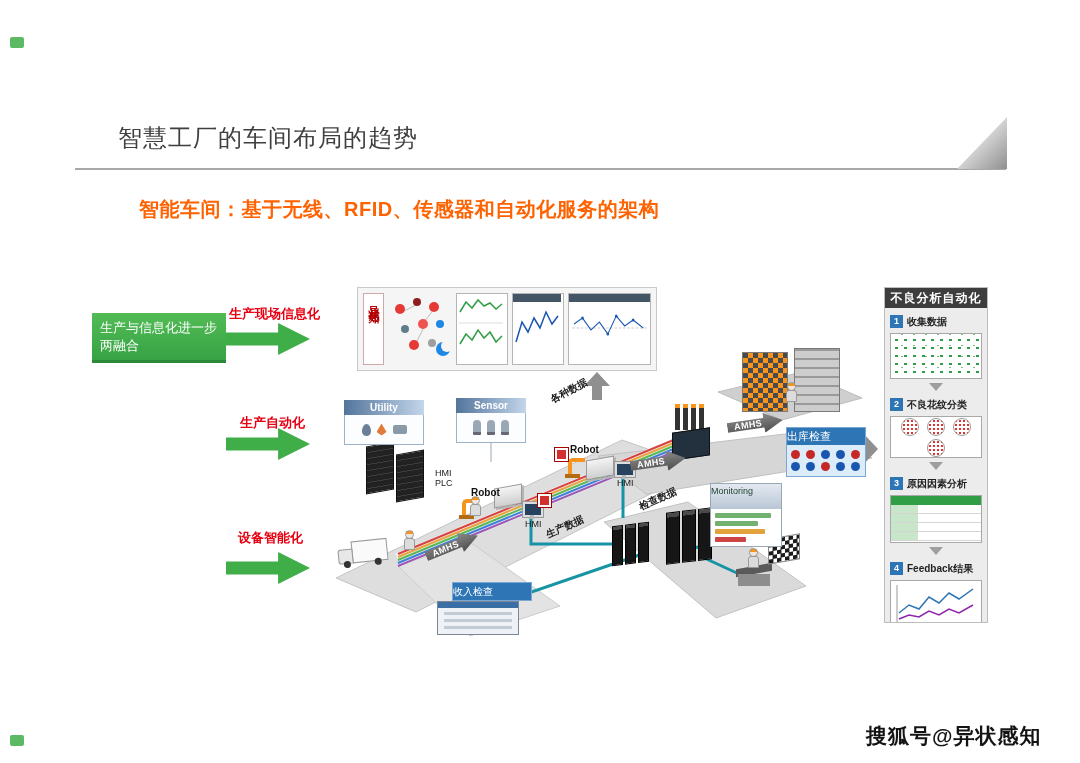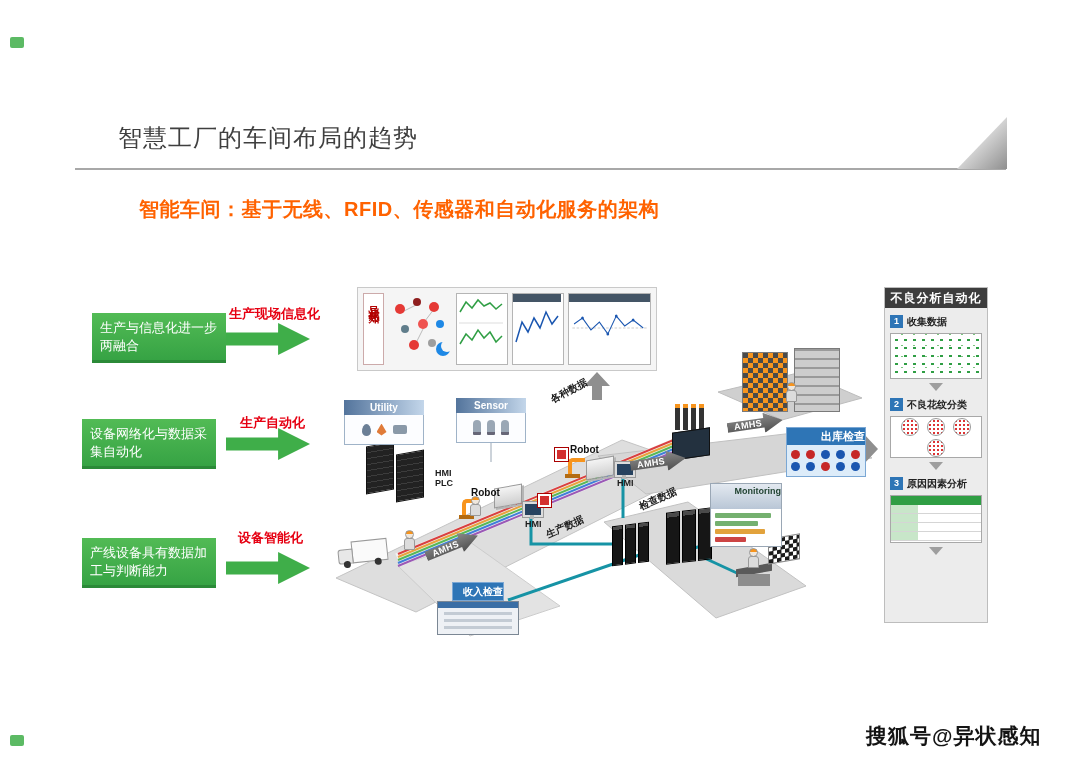--- a/index.html
+++ b/index.html
@@ -26,21 +26,21 @@
 
   
   .underlay{position:absolute;left:0;top:0;width:1080px;height:763px;z-index:1;pointer-events:none}
 
   
   .charts-panel{position:absolute;left:357px;top:287px;width:300px;height:84px;box-sizing:border-box;
                 background:#f5f5f5;border:1px solid #c9c9c9;z-index:2;display:flex;gap:4px;padding:5px}
   .vlabel{writing-mode:vertical-rl;text-orientation:upright;background:#fff;border:1px solid #caa;
           color:#b30000;font-weight:bold;font-size:11px;padding:3px 2px;letter-spacing:2px;flex:0 0 auto}
   .thumb{background:#fff;border:1px solid #b5b5b5;position:relative;overflow:hidden}
-  .tiny-label{position:absolute;font-size:9px;font-weight:bold;color:#1c1c1c;z-index:4;line-height:1.15}
+  .tiny-label{position:absolute;font-size:9px;font-weight:normal;color:#1c1c1c;z-index:4;line-height:1.15}
   .robot-label{position:absolute;font-size:10px;font-weight:bold;color:#111;z-index:5;white-space:nowrap}
   .rot-label{position:absolute;font-size:10px;font-weight:bold;color:#222;z-index:4;white-space:nowrap}
 
   .tool-box{position:absolute;z-index:3;box-sizing:border-box}
   .tool-head{height:15px;background:linear-gradient(90deg,#53749c,#c3d6ea);color:#fff;font-size:10px;
              font-weight:bold;text-align:center;line-height:15px}
   .tool-body{display:flex;align-items:center;justify-content:center;gap:6px;background:#fcfdff;
              border:1px solid #9fb3c8;border-top:none;height:29px}
   .ic-drop{width:9px;height:12px;background:#6b7f96;border-radius:50% 50% 50% 50%/62% 62% 38% 38%}
   .ic-flame{width:10px;height:12px;background:#e07b39;clip-path:polygon(50% 0,100% 70%,50% 100%,0 70%)}
@@ -63,21 +63,21 @@
   .p-head{width:7px;height:7px;border-radius:50%;margin:0 auto;border:1px solid #999;
           background:linear-gradient(180deg,#f7941d 45%,#efe7dd 45%)}
   .p-body{width:9px;height:10px;border-radius:3px 3px 1px 1px;background:#dcdcdc;border:1px solid #9a9a9a;margin:-1px auto 0}
 
   .amhs{position:absolute;width:56px;height:20px;background:linear-gradient(180deg,#8a8a8a,#4f4f4f);
         clip-path:polygon(0 26%,66% 26%,66% 0,100% 50%,66% 100%,66% 74%,0 74%);
         color:#fff;font-size:9px;font-weight:bold;display:flex;align-items:center;padding-left:7px;
         box-sizing:border-box;z-index:4;letter-spacing:.4px}
 
   .infobox{position:absolute;z-index:5;background:#fff;border:1px solid #7aa7d4;box-sizing:border-box}
-  .box-head{background:#2e75b6;color:#fff;font-weight:bold;font-size:11px;text-align:right;height:17px;line-height:17px}
+  .box-head{background:#2e75b6;color:#fff;font-weight:normal;font-size:11px;text-align:left;height:17px;line-height:17px}
   .head-gray{background:linear-gradient(180deg,#e3e9f0,#b9c6d6);color:#243;font-size:9px;height:25px;line-height:14px}
   .ob-body{background:#ddecf9;display:grid;grid-template-columns:repeat(5,11px);gap:3px 4px;justify-content:center;padding:5px 0}
   .ob-dot{width:9px;height:9px;border-radius:50%}
   .mon-body{display:flex;flex-direction:column;gap:3px;padding:4px;background:#fff}
   .mbar{height:5px;border-radius:1px}
 
   .slabs{position:absolute;display:flex;gap:2px;transform:skewY(-7deg);z-index:3}
   .slab{background:linear-gradient(180deg,#4a4a4a 0 8%,#161616 8%);border:1px solid #000}
 
   .building{position:absolute;z-index:2;border:1px solid #7a7a7a}
@@ -165,25 +165,23 @@
   <div class="deco-mark" style="left:10px;top:735px"></div>
   <div class="page-title">智慧工厂的车间布局的趋势</div>
   <div class="title-rule"></div>
   <div class="page-corner"></div>
   <div class="subtitle">智能车间：基于无线、RFID、传感器和自动化服务的架构</div>
 
   <div class="green-box" style="left:92px;top:313px">生产与信息化进一步两融合</div>
   <div class="red-label" style="left:229px;top:305px">生产现场信息化</div>
   <div class="green-arrow" style="left:226px;top:323px"></div>
 
-  <div class="green-box" style="left:82px;top:419px">设备网络化与数据采集自动化</div>
   <div class="red-label" style="left:240px;top:414px">生产自动化</div>
   <div class="green-arrow" style="left:226px;top:428px"></div>
 
-  <div class="green-box" style="left:82px;top:538px">产线设备具有数据加工与判断能力</div>
   <div class="red-label" style="left:238px;top:529px">设备智能化</div>
   <div class="green-arrow" style="left:226px;top:552px"></div>
 
   <div class="charts-panel">
     <div class="vlabel">异状感知</div>
     <svg width="64" height="70" viewBox="0 0 64 70">
       <line x1="16" y1="18" x2="28" y2="12" stroke="#bbb"></line>
       <line x1="34" y1="32" x2="46" y2="16" stroke="#bbb"></line>
       <line x1="28" y1="50" x2="36" y2="34" stroke="#bbb"></line>
       <circle cx="12" cy="16" r="5" fill="#e53935"></circle>
@@ -318,21 +316,21 @@
   </div>
   <div class="slabs" style="left:666px;top:510px">
     <span class="slab" style="width:12px;height:50px"></span>
     <span class="slab" style="width:12px;height:50px"></span>
     <span class="slab" style="width:12px;height:50px"></span>
   </div>
 
   <div class="building bld-orange" style="left:742px;top:352px;width:44px;height:58px"></div>
   <div class="building bld-gray" style="left:794px;top:348px;width:44px;height:62px"></div>
 
-  <div class="infobox" style="left:452px;top:582px;width:52px">
+  <div class="infobox" style="left:452px;top:582px;width:80px">
     <div class="box-head" style="font-size:10px">收入检查</div>
   </div>
   <div class="win" style="left:437px;top:601px;width:80px;height:32px">
     <div class="win-bar"></div>
     <div class="win-line"></div>
     <div class="win-line"></div>
     <div class="win-line"></div>
   </div>
 
   <div class="truck" style="left:338px;top:540px">
@@ -388,16 +386,26 @@
       <div class="ra-img mini-table">
         <div class="mt-head"></div>
         <div class="mt-row"></div>
         <div class="mt-row"></div>
         <div class="mt-row"></div>
         <div class="mt-row"></div>
       </div>
       <div class="ra-chev"></div>
     </div>
 
+    <div class="ra-step">
+      <span class="ra-num">4</span><span class="ra-label">Feedback结果</span>
+      <div class="ra-img fb-chart">
+        <svg width="100%" height="50" viewBox="0 0 90 50" preserveAspectRatio="none">
+          <path d="M6,4 L6,44 L86,44" fill="none" stroke="#999" stroke-width="1"></path>
+          <polyline points="8,32 18,24 28,28 38,16 48,22 58,12 68,18 82,8" fill="none" stroke="#2e75b6" stroke-width="1.5"></polyline>
+          <polyline points="8,38 18,34 28,36 38,30 48,34 58,28 68,32 82,24" fill="none" stroke="#8e24aa" stroke-width="1.5"></polyline>
+        </svg>
+      </div>
+    </div>
   </div>
 
   <div class="watermark">搜狐号@异状感知</div>
 </div>
 
 </body></html>

